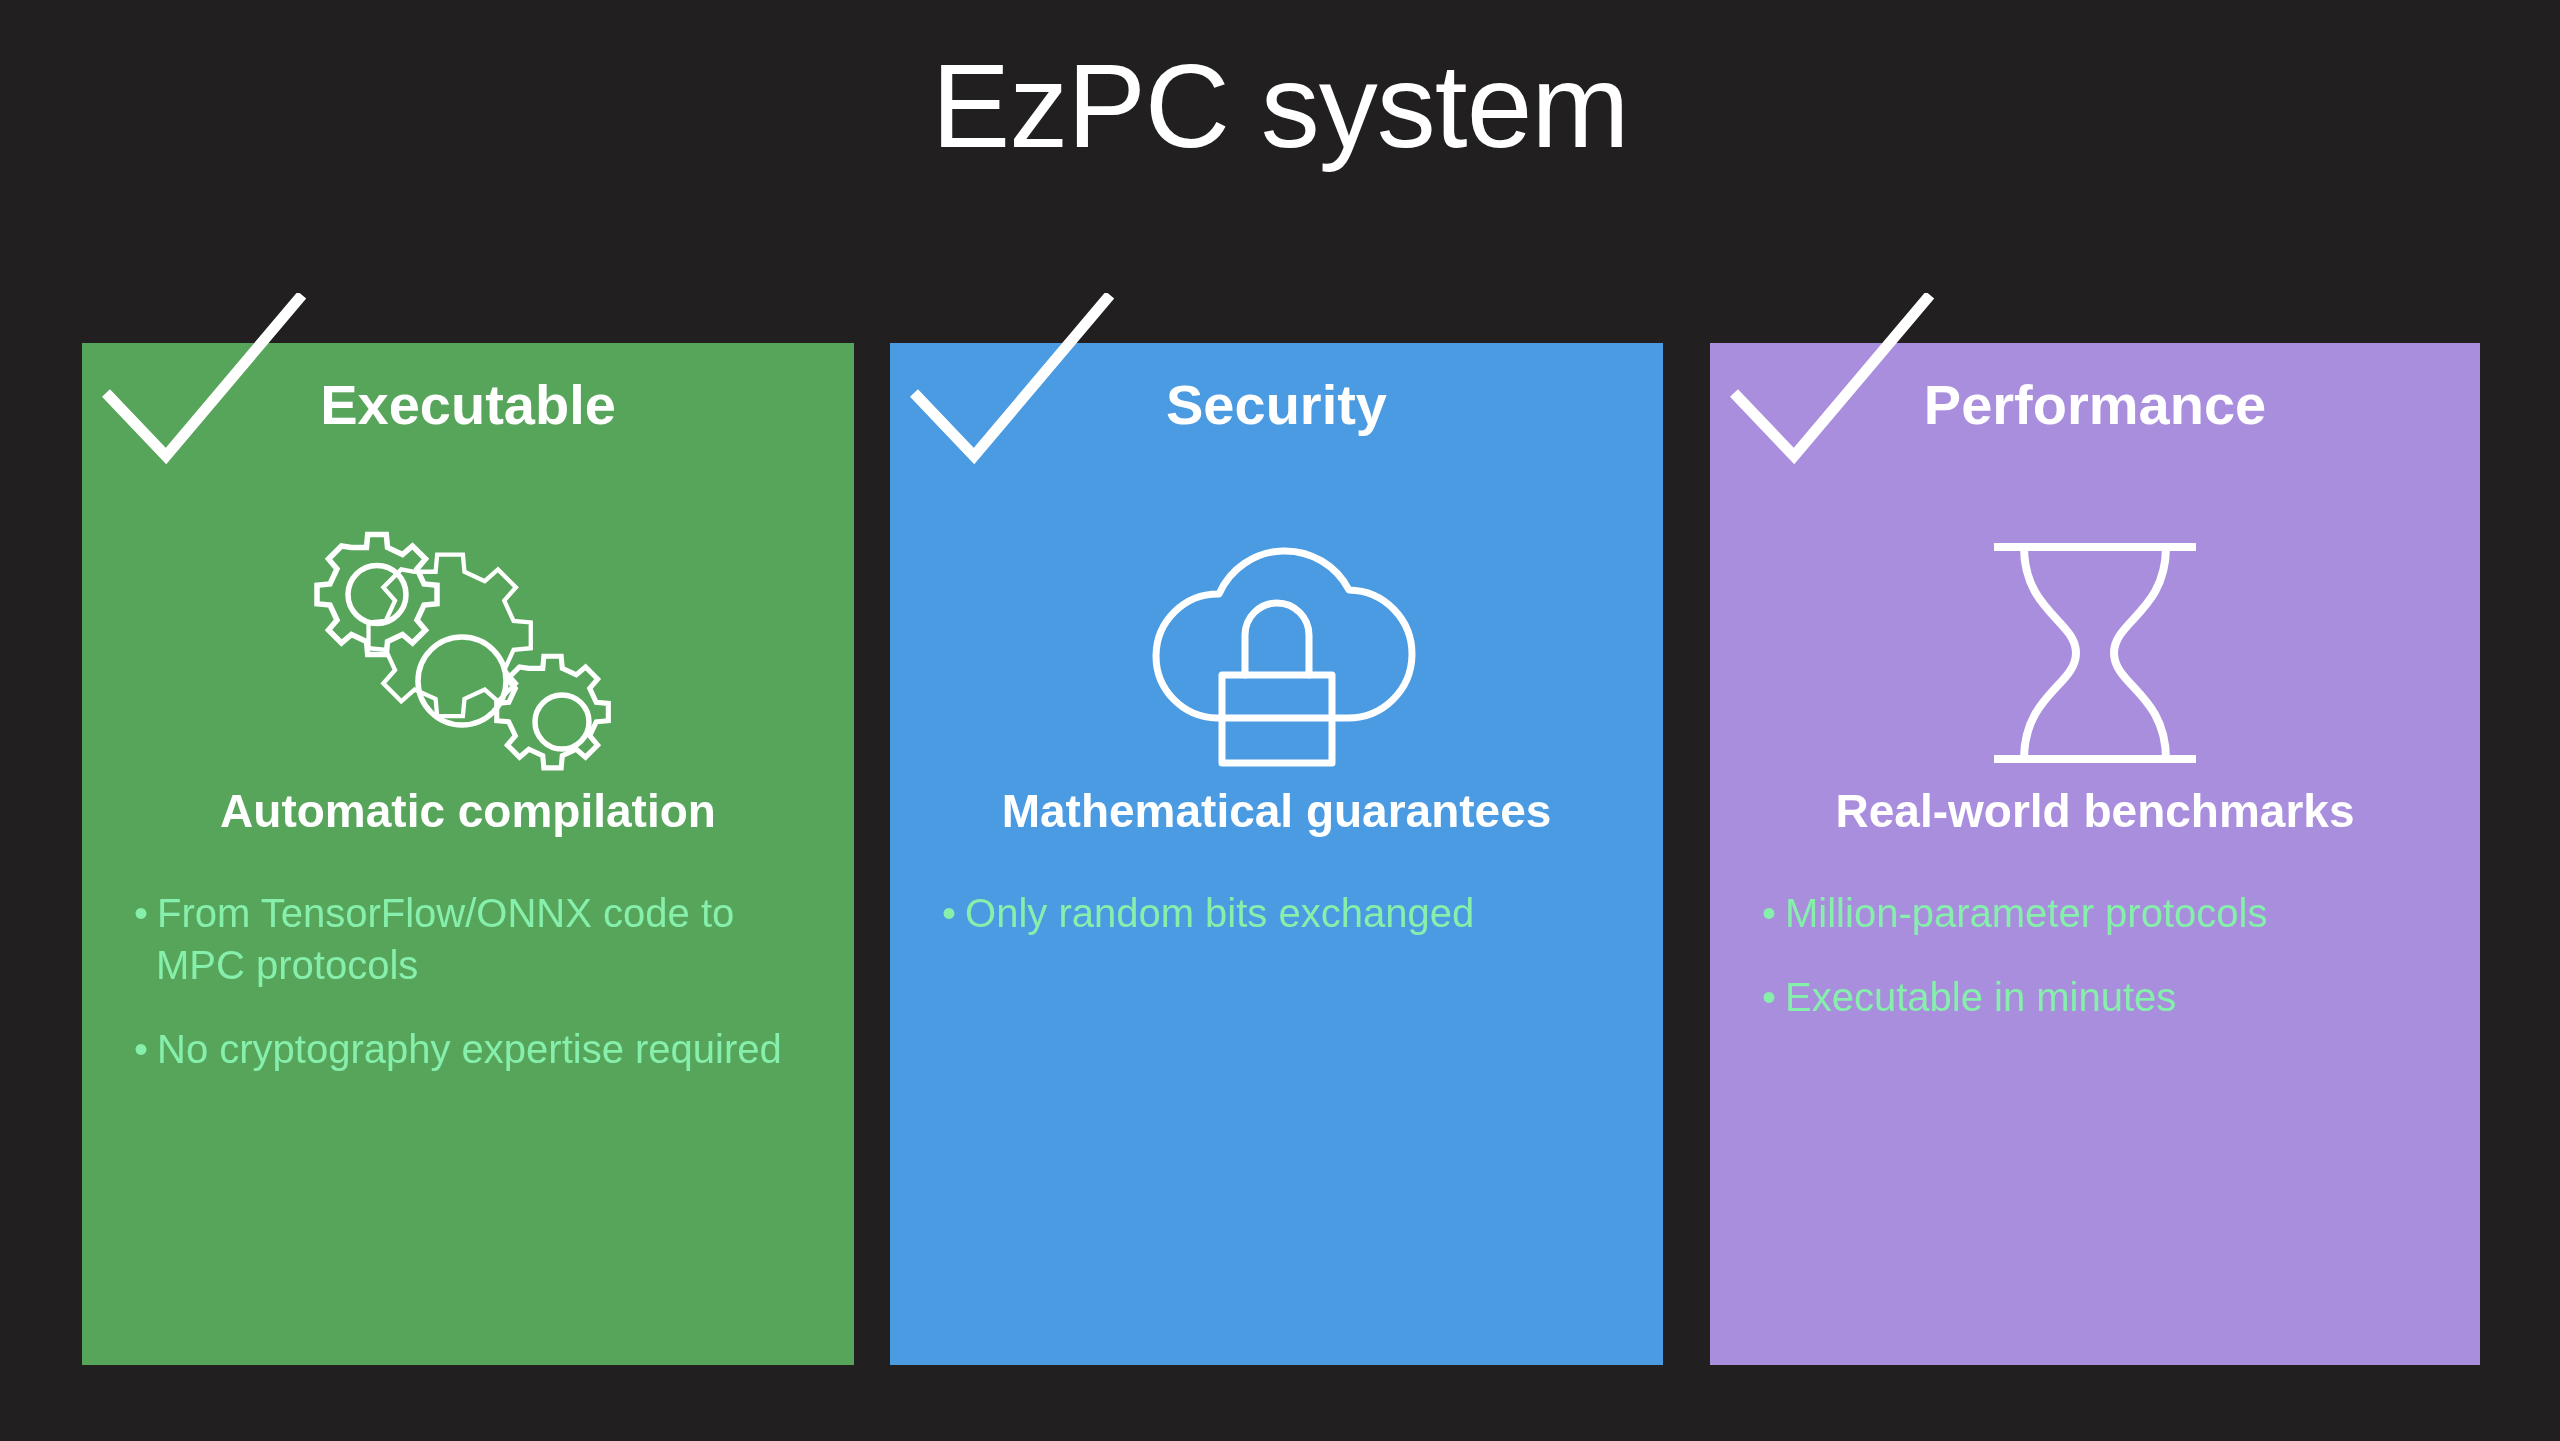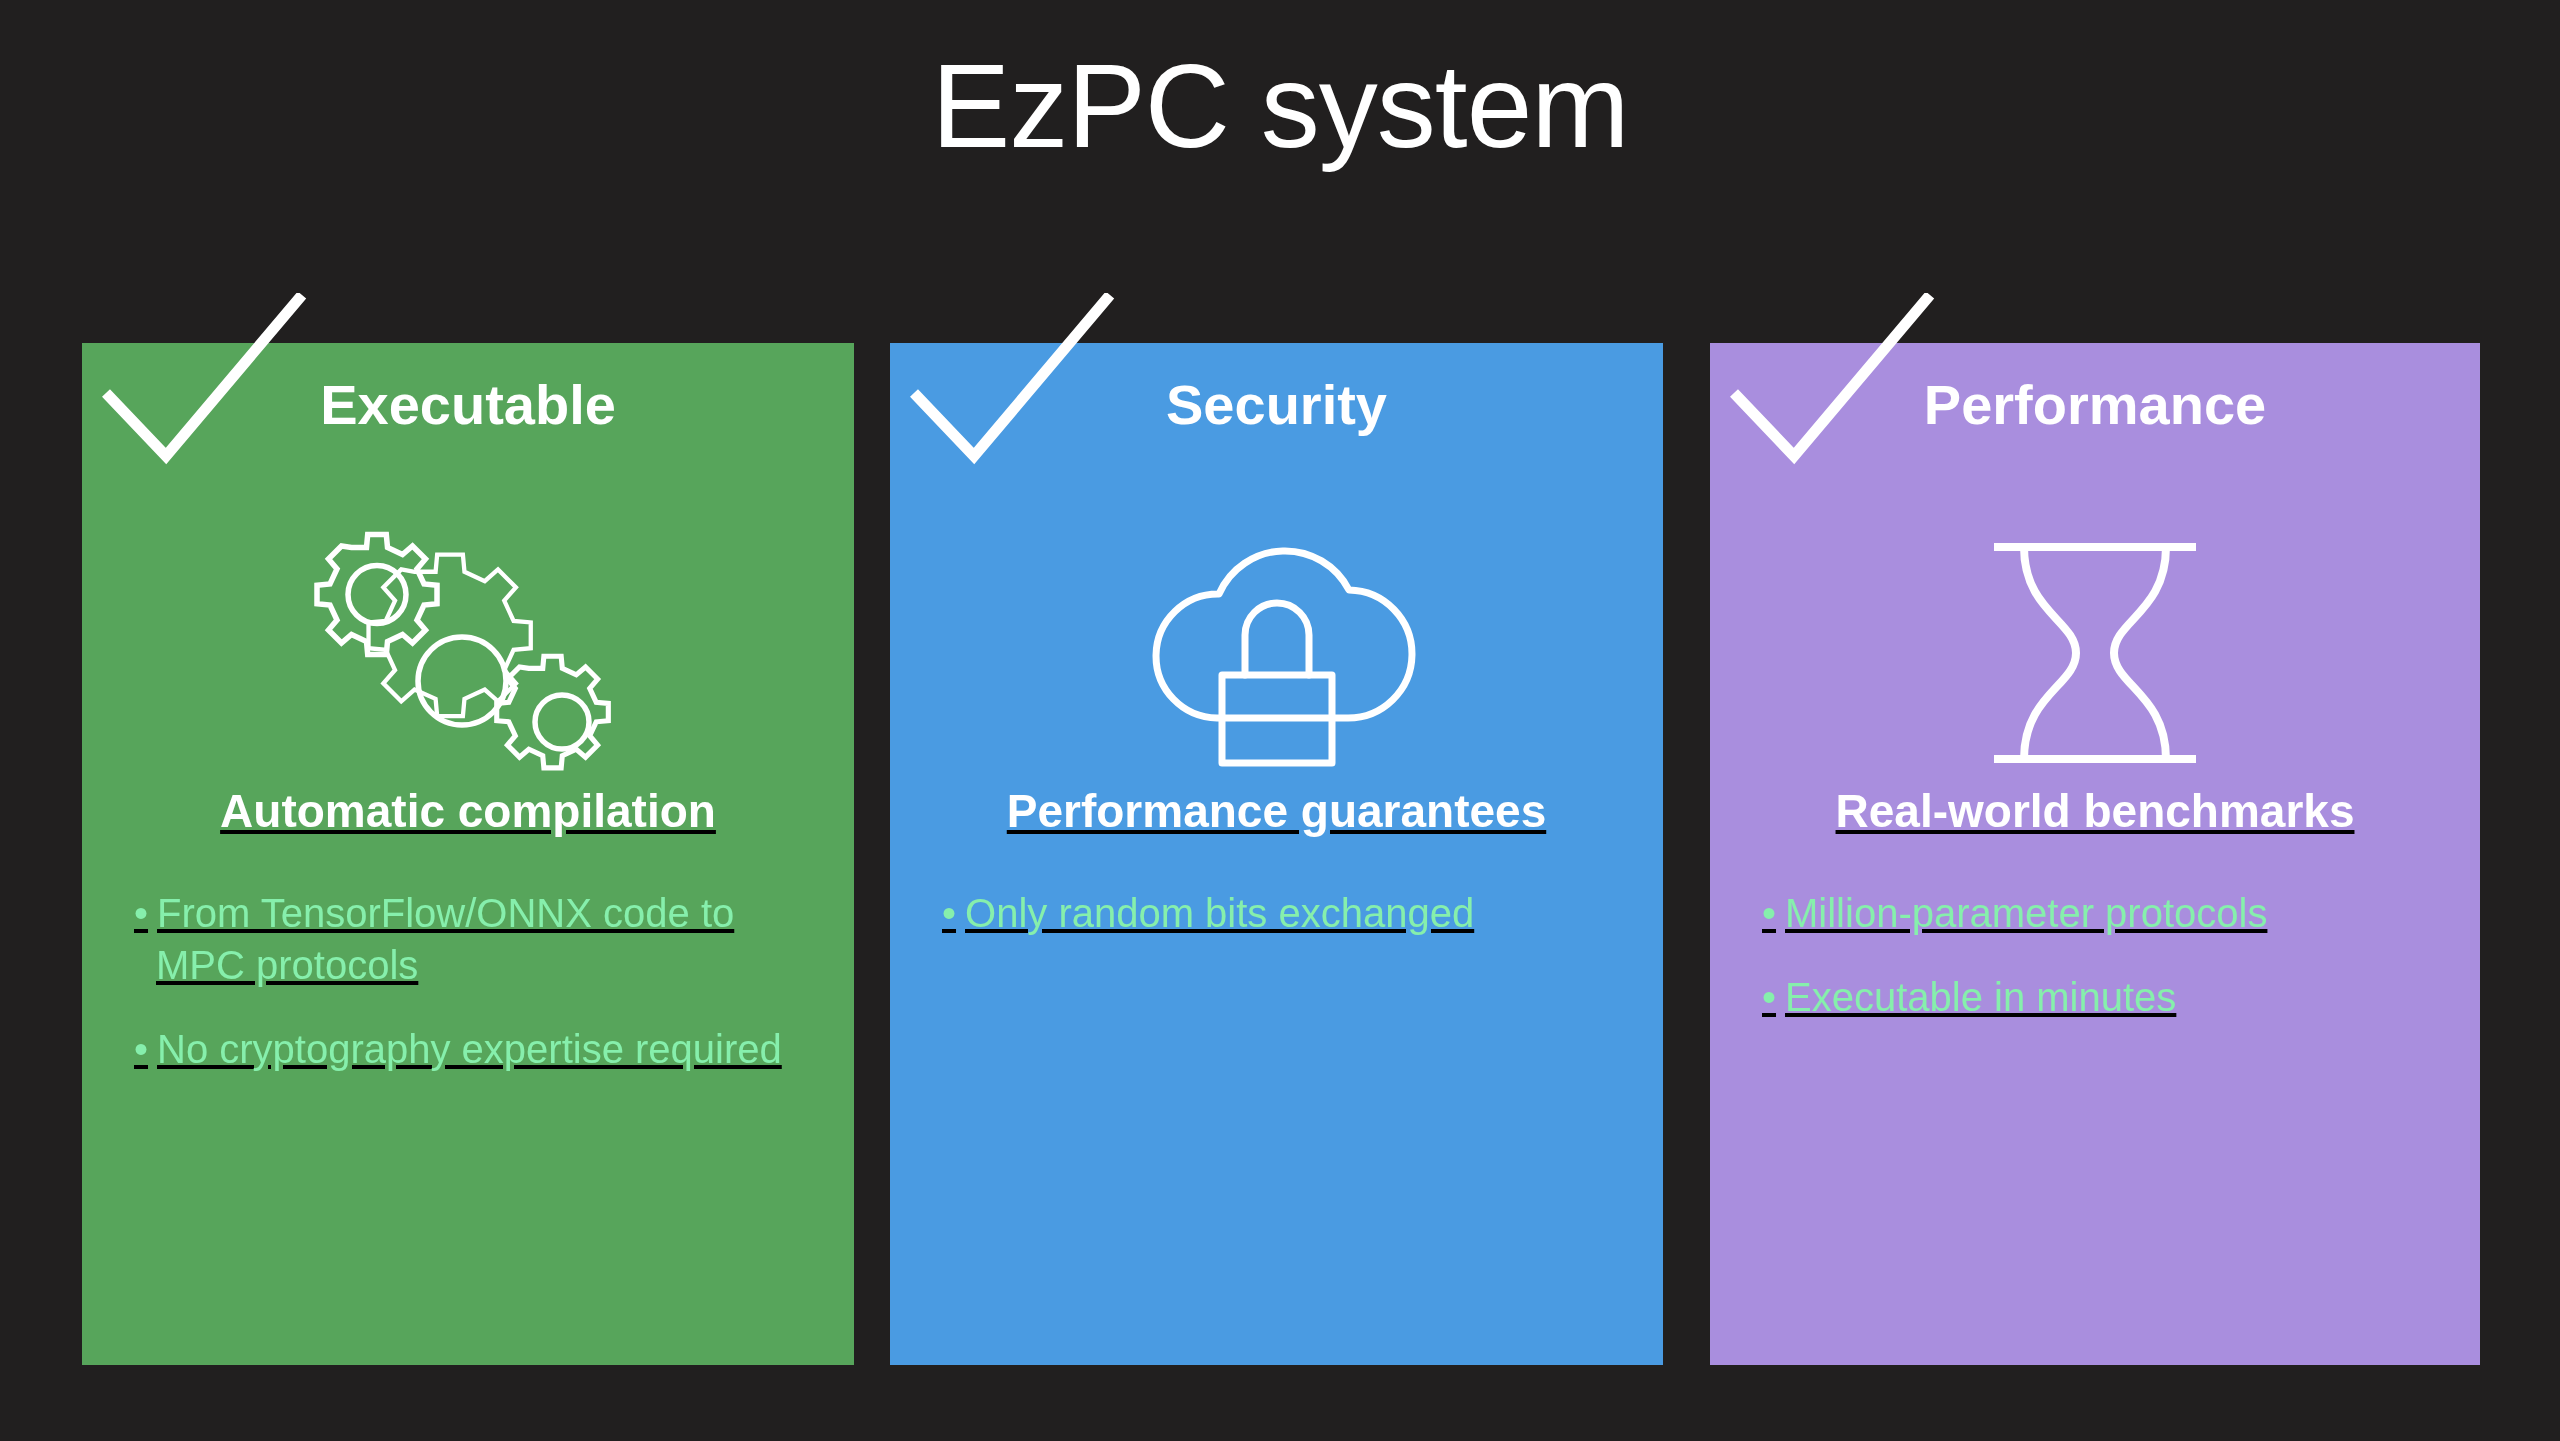--- a/index.html
+++ b/index.html
@@ -103,21 +103,20 @@
   }
 
   
   .card-body {
     position: absolute;
     z-index: 2;
     left: 0;
     top: 440px;
     width: 100%;
     padding: 0 52px 0 52px;
-    text-decoration: underline;
   }
   .card-subtitle {
     color: #ffffff;
     font-size: 46px;
     font-weight: 700;
     line-height: 1.25;
     margin-bottom: 46px;
     text-align: left;
   }
   #card-usability   .card-subtitle { text-align: center; }
@@ -203,21 +202,21 @@
                    A60 60 0 0 1 230 190 Z"></path>
 
           <path d="M128 147 L128 107 A32 32 0 0 1 192 107 L192 147" fill="none"></path>
 
           <rect x="105" y="147" width="110" height="88" fill="none"></rect>
         </g>
       </svg>
     </div>
 
     <div class="card-body">
-      <div class="card-subtitle">Performance guarantees</div>
+      <div class="card-subtitle">Mathematical guarantees</div>
       <ul class="bullet-list">
         <li class="bullet-item"><span class="bullet-dot">•</span><span>Only random bits exchanged</span></li>
       </ul>
     </div>
   </div>
 
   <div class="card" id="card-performance">
     <div class="card-bg" style="background: rgb(169, 142, 222);"></div>
 
     <div class="check-mark">

